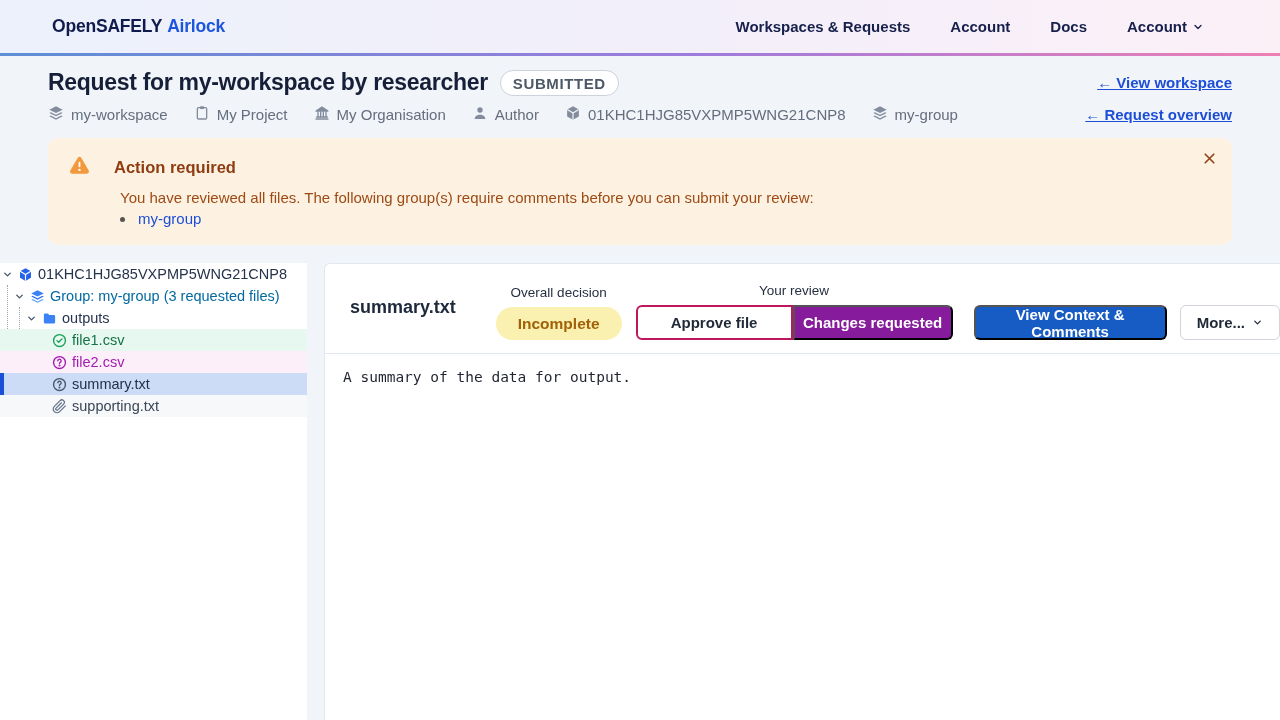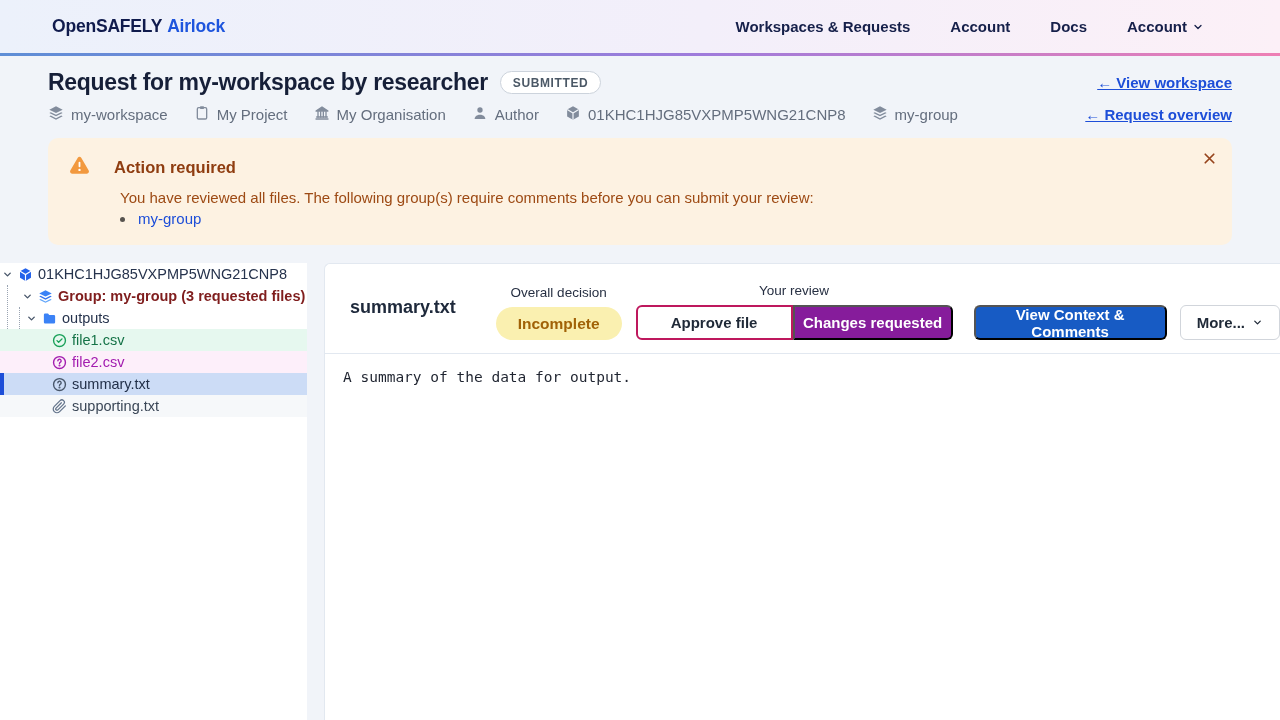--- a/index.html
+++ b/index.html
@@ -25,21 +25,21 @@
   .topnav { display:flex; align-items:center; gap:40px; margin-right:24px; }
   .topnav .navlink { font-size:15px; font-weight:700; color:#16204a; cursor:pointer; }
   .acct { display:flex; align-items:center; gap:5px; cursor:pointer; }
   .chev { display:inline-flex; }
   
   .titleblock { padding:13px 48px 6px 48px; flex:0 0 auto; }
   .titlerow { display:flex; align-items:center; }
   h1 { font-size:23px; font-weight:700; letter-spacing:-0.3px; color:#161f38; }
   .statusbadge {
     margin-left:12px; background:#fff; border:1px solid #ccd3dc; border-radius:999px;
-    font-size:12px; font-weight:700; letter-spacing:0.6px; color:#4b5866;
+    font-size:15px; font-weight:700; letter-spacing:0.6px; color:#4b5866;
     padding:4px 12px 3px; text-transform:uppercase;
   }
   .toplink { margin-left:auto; font-size:15px; font-weight:700; color:#1d4ed8;
              text-decoration:underline; cursor:pointer; white-space:nowrap; }
   .metarow { display:flex; align-items:center; margin-top:9px; gap:26px; }
   .metaitem { display:flex; align-items:center; gap:7px; font-size:15px; color:#646e7e; }
   .metaitem svg { color:#828c9c; }
   .metarow .toplink { margin-left:auto; }
   
   .alert {
@@ -57,21 +57,21 @@
   .mainrow { flex:1 1 auto; display:flex; margin-top:18px; min-height:0; }
   .sidebar { width:307px; flex:0 0 auto; background:#fff; position:relative; overflow:hidden; }
   .guide { position:absolute; border-left:1px dotted #9aa4b2; width:0; }
   .g1 { left:7px;  top:22px; height:132px; }
   .g2 { left:19px; top:44px; height:110px; }
   .g3 { left:31px; top:66px; height:88px;  }
   .trow { height:22px; display:flex; align-items:center; gap:5px; font-size:14.5px;
           color:#26334d; position:relative; cursor:pointer; white-space:nowrap; }
   .trow .ticon { display:inline-flex; flex:0 0 auto; }
   .d0 { padding-left:2px; }
-  .d1 { padding-left:22px; font-weight:700; color:#7f1d1d; }
+  .d1 { padding-left:14px; font-weight:400; color:#0369a1; }
   .d2 { padding-left:26px; }
   .d3 { padding-left:52px; }
   .row-approved  { background:#e6f8ef; color:#157347; }
   .row-changes   { background:#fdeffa; color:#a21caf; }
   .row-selected  { background:#ccdcf6; color:#223049; }
   .row-support   { background:#f6f8fa; color:#3a4656; }
   .selbar { position:absolute; left:0; top:0; bottom:0; width:4px; background:#1d4ed8; }
   
   .panel { flex:1 1 auto; margin-left:17px; background:#fff;
            border:1px solid #e2e8f0; border-right:0; border-bottom:0;

